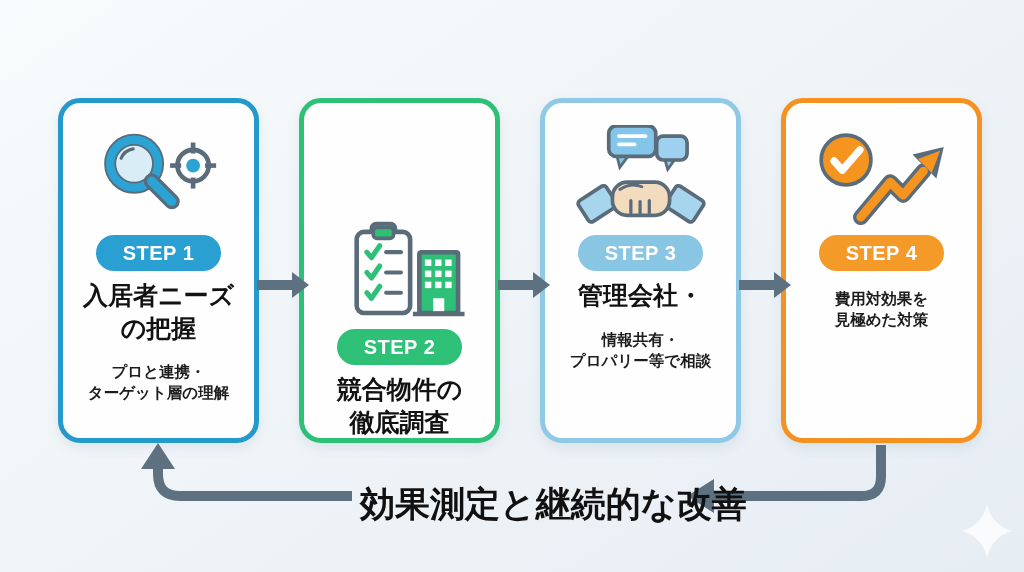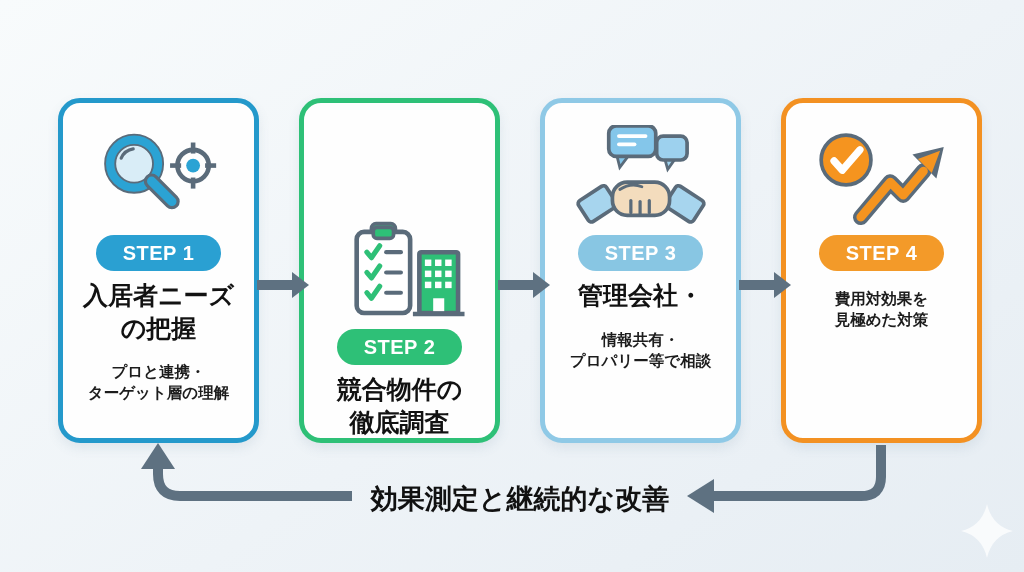--- a/index.html
+++ b/index.html
@@ -33,21 +33,21 @@
   .conn { position:absolute; width:52px; height:26px; top:272px; }
   .conn .shaft { position:absolute; left:0; top:8px; width:37px; height:10px; background:#5e7181; }
   .conn .head {
     position:absolute; left:35px; top:0; width:0; height:0;
     border-top:13px solid transparent; border-bottom:13px solid transparent; border-left:17px solid #5e7181;
   }
   .conn.g1 { left:257px; } .conn.g2 { left:498px; } .conn.g3 { left:739px; }
   .loop-svg { position:absolute; left:0; top:0; width:1024px; height:572px; }
   .loop-label {
     position:absolute; left:360px; top:481px; width:320px; text-align:center;
-    font-size:27px; font-weight:900; color:#111; white-space:nowrap;
+    font-size:35px; font-weight:900; color:#111; white-space:nowrap;
   }
   .sparkle { position:absolute; left:953px; top:500px; }
 </style>
 </head>
 <body>
 
 <div class="canvas">
 
   <div class="cards-row">
 

